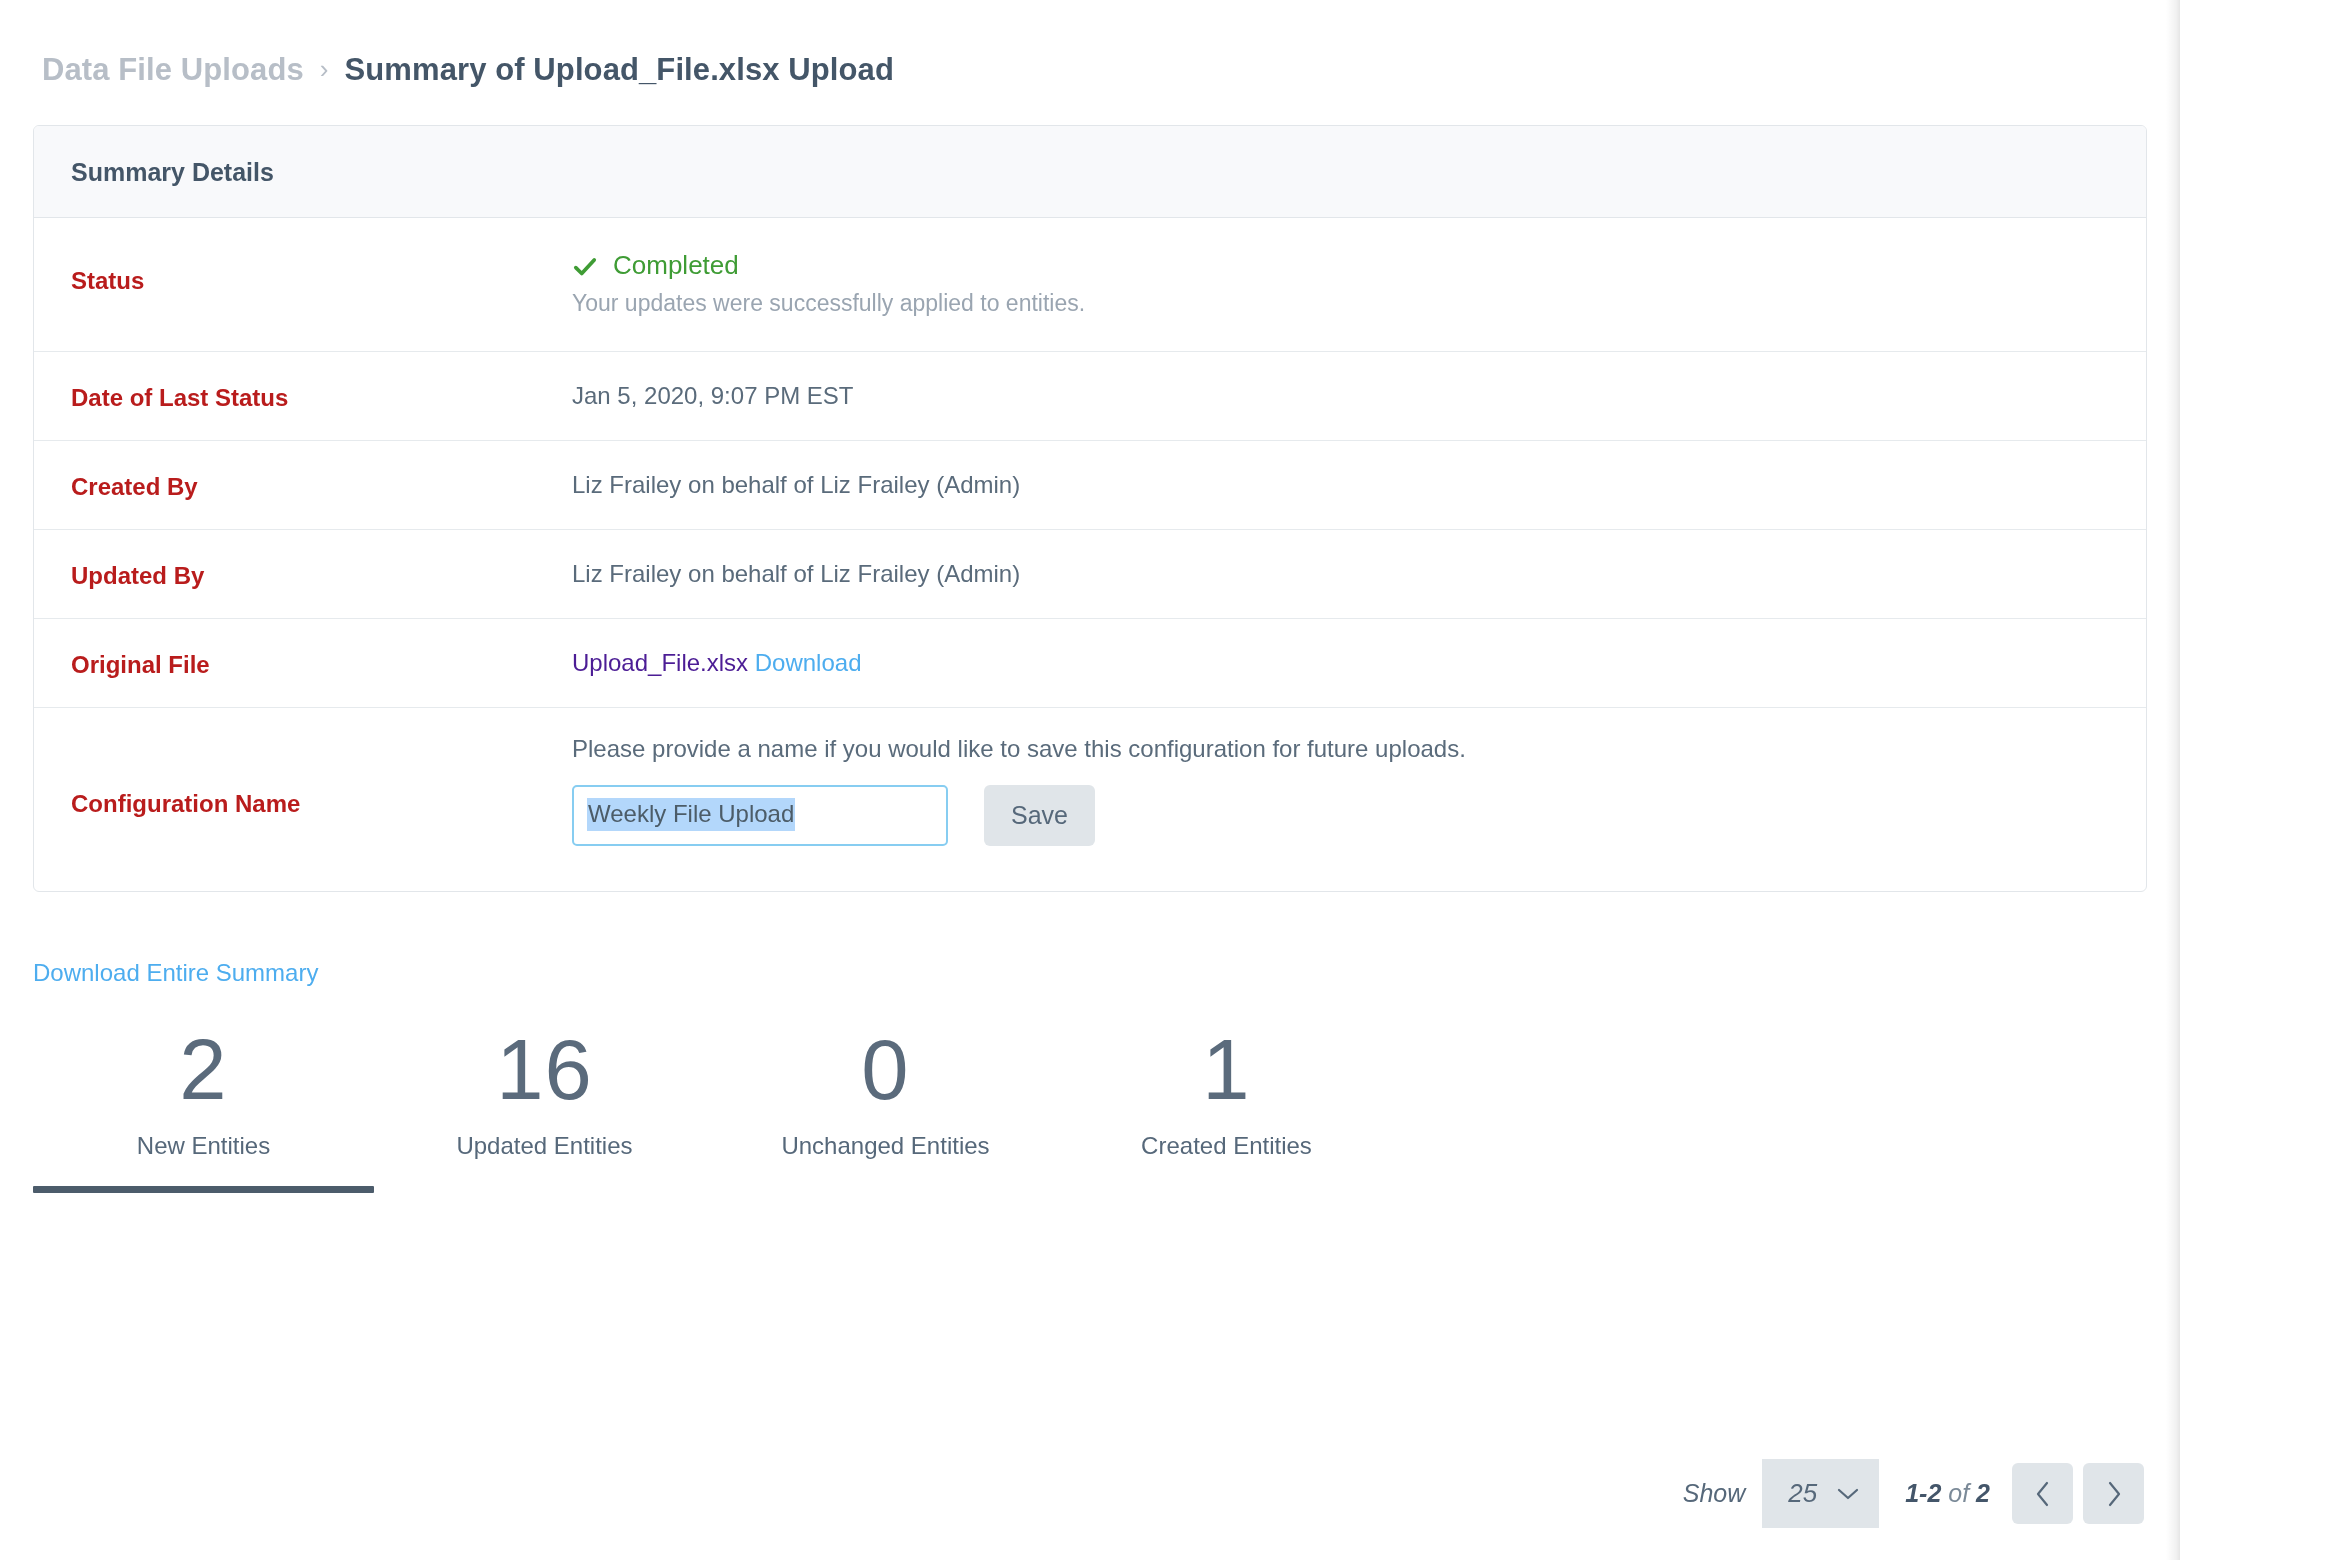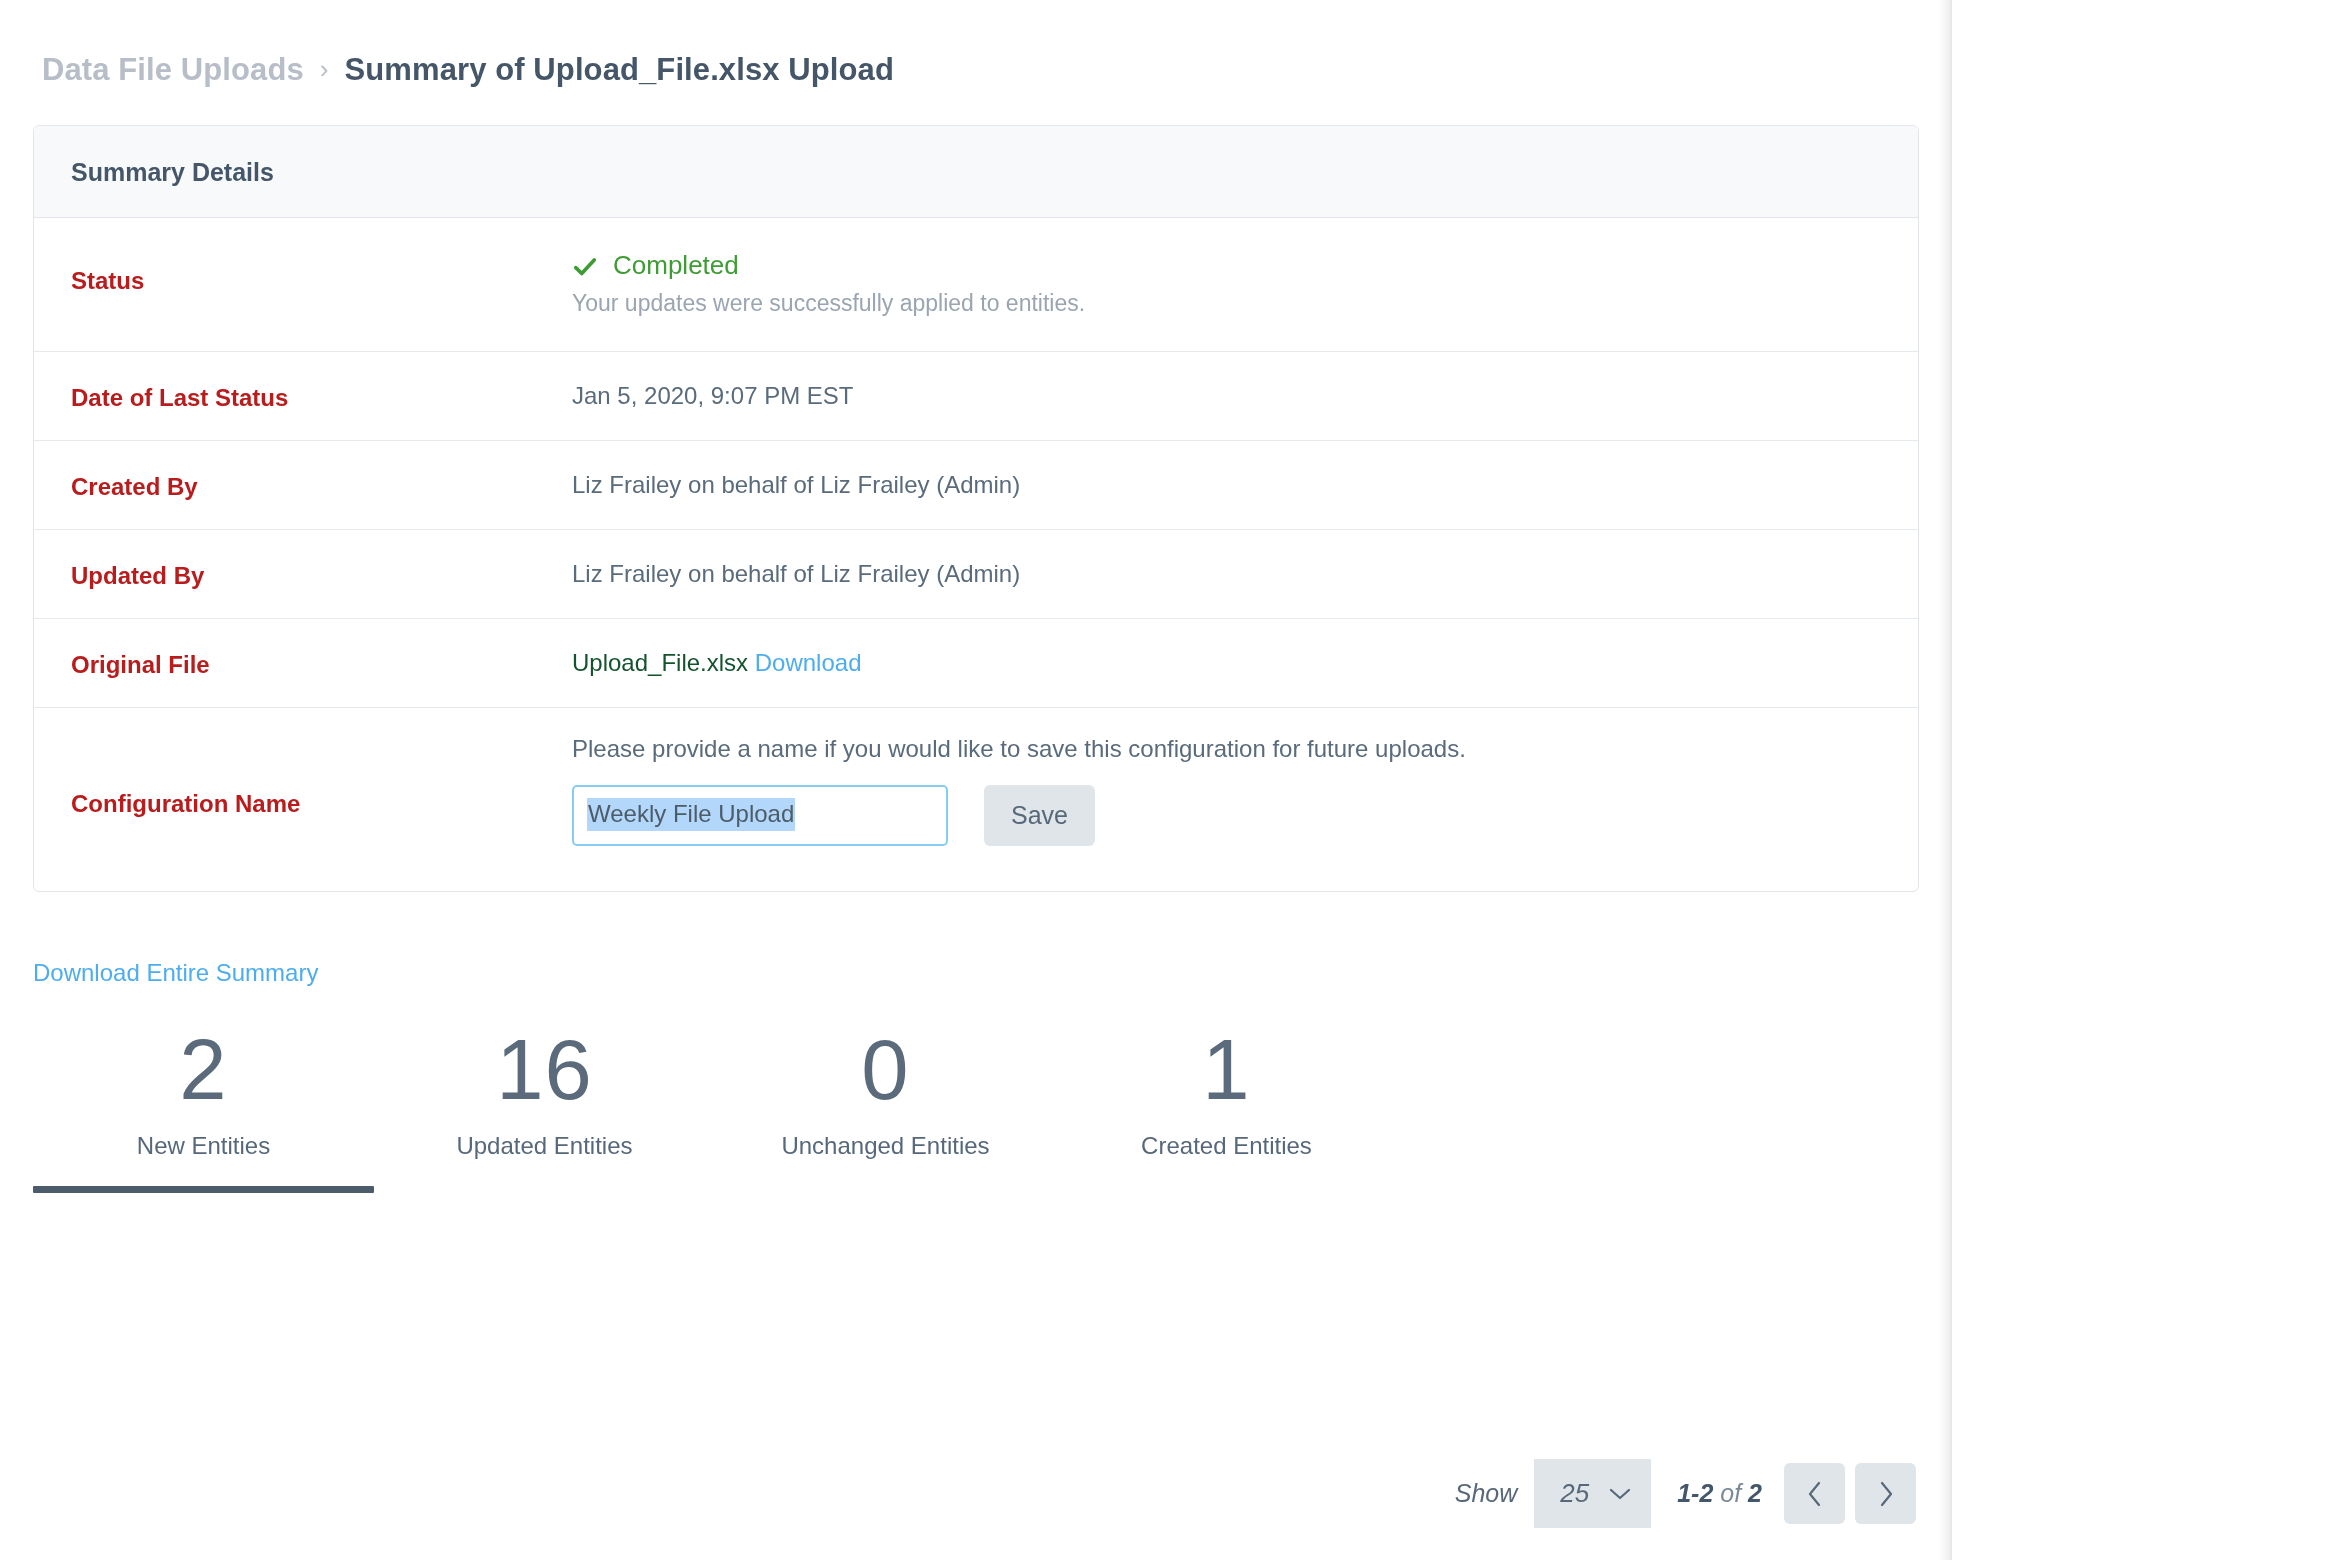--- a/index.html
+++ b/index.html
@@ -6,21 +6,21 @@
   html, body {
     margin: 0; padding: 0;
     width: 2328px; height: 1560px;
     background: #ffffff;
     font-family: "Liberation Sans", sans-serif;
     color: #4c5c68;
     overflow: hidden;
   }
   .page {
     position: relative;
-    width: 1952px; height: 1560px;
+    width: 2180px; height: 1560px;
     background: #ffffff;
     padding: 0;
   }
   
   .right-edge-shadow {
     position: absolute;
     top: 0; right: 0;
     width: 14px; height: 1560px;
     background: linear-gradient(to right, rgba(0,0,0,0) 0%, rgba(0,0,0,0.055) 72%, rgba(0,0,0,0.10) 100%);
     pointer-events: none;
@@ -117,21 +117,21 @@
     font-size: 26px;
     color: #3f9c35;
     font-weight: 400;
   }
   .status-sub {
     margin-top: 9px;
     font-size: 23px;
     color: #9aa5b1;
     font-weight: 400;
   }
-  .file-name { color: #14532d; }
+  .file-name { color: #4c1d95; }
   .link {
     color: #4dadef;
     text-decoration: none;
     cursor: pointer;
   }
 
   
   .row-config { min-height: 183px; border-bottom: none; }
   .row-config .row-label { padding-top: 82px; }
   .row-config .row-value { padding-top: 27px; padding-bottom: 38px; }

